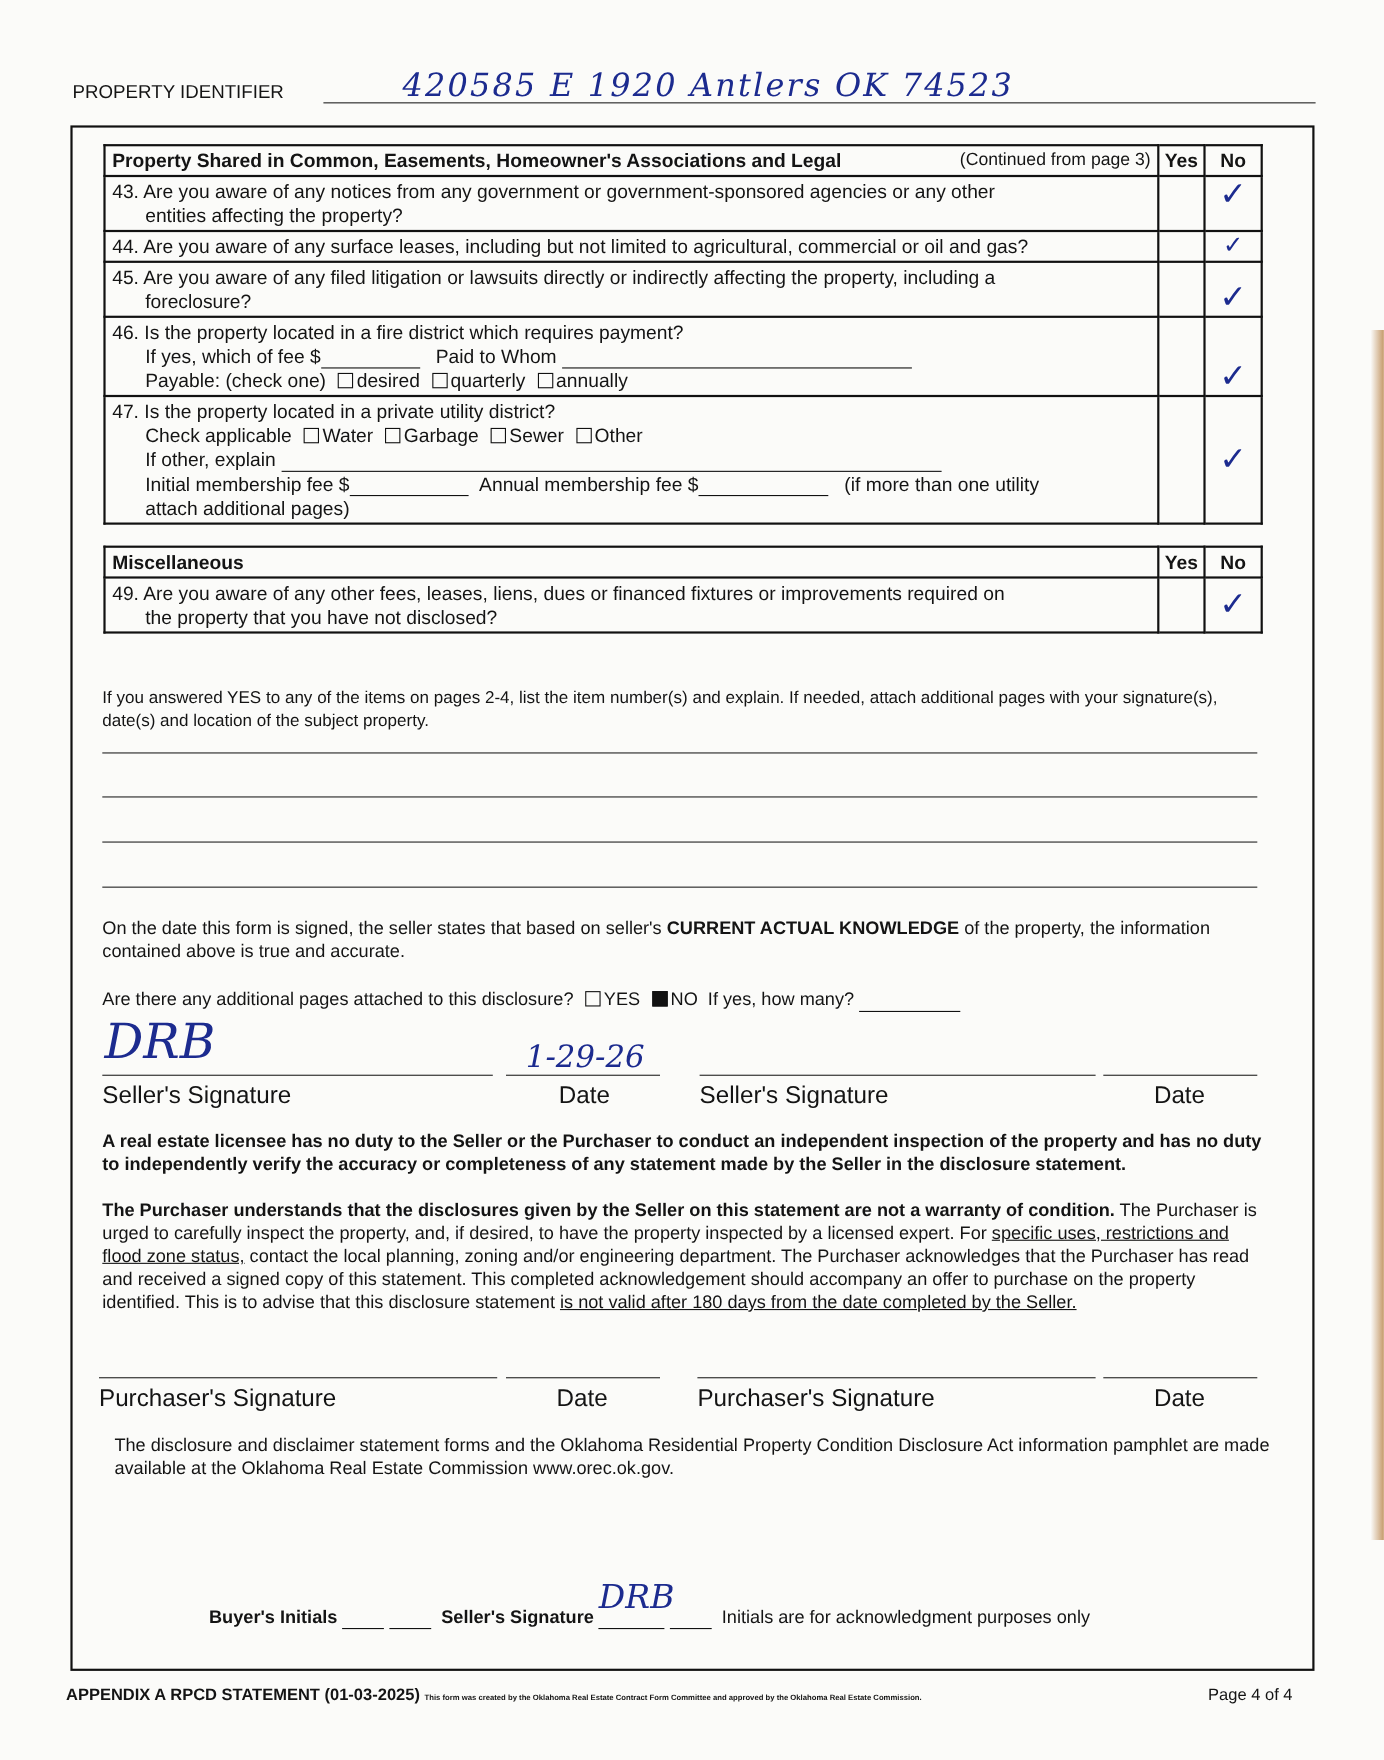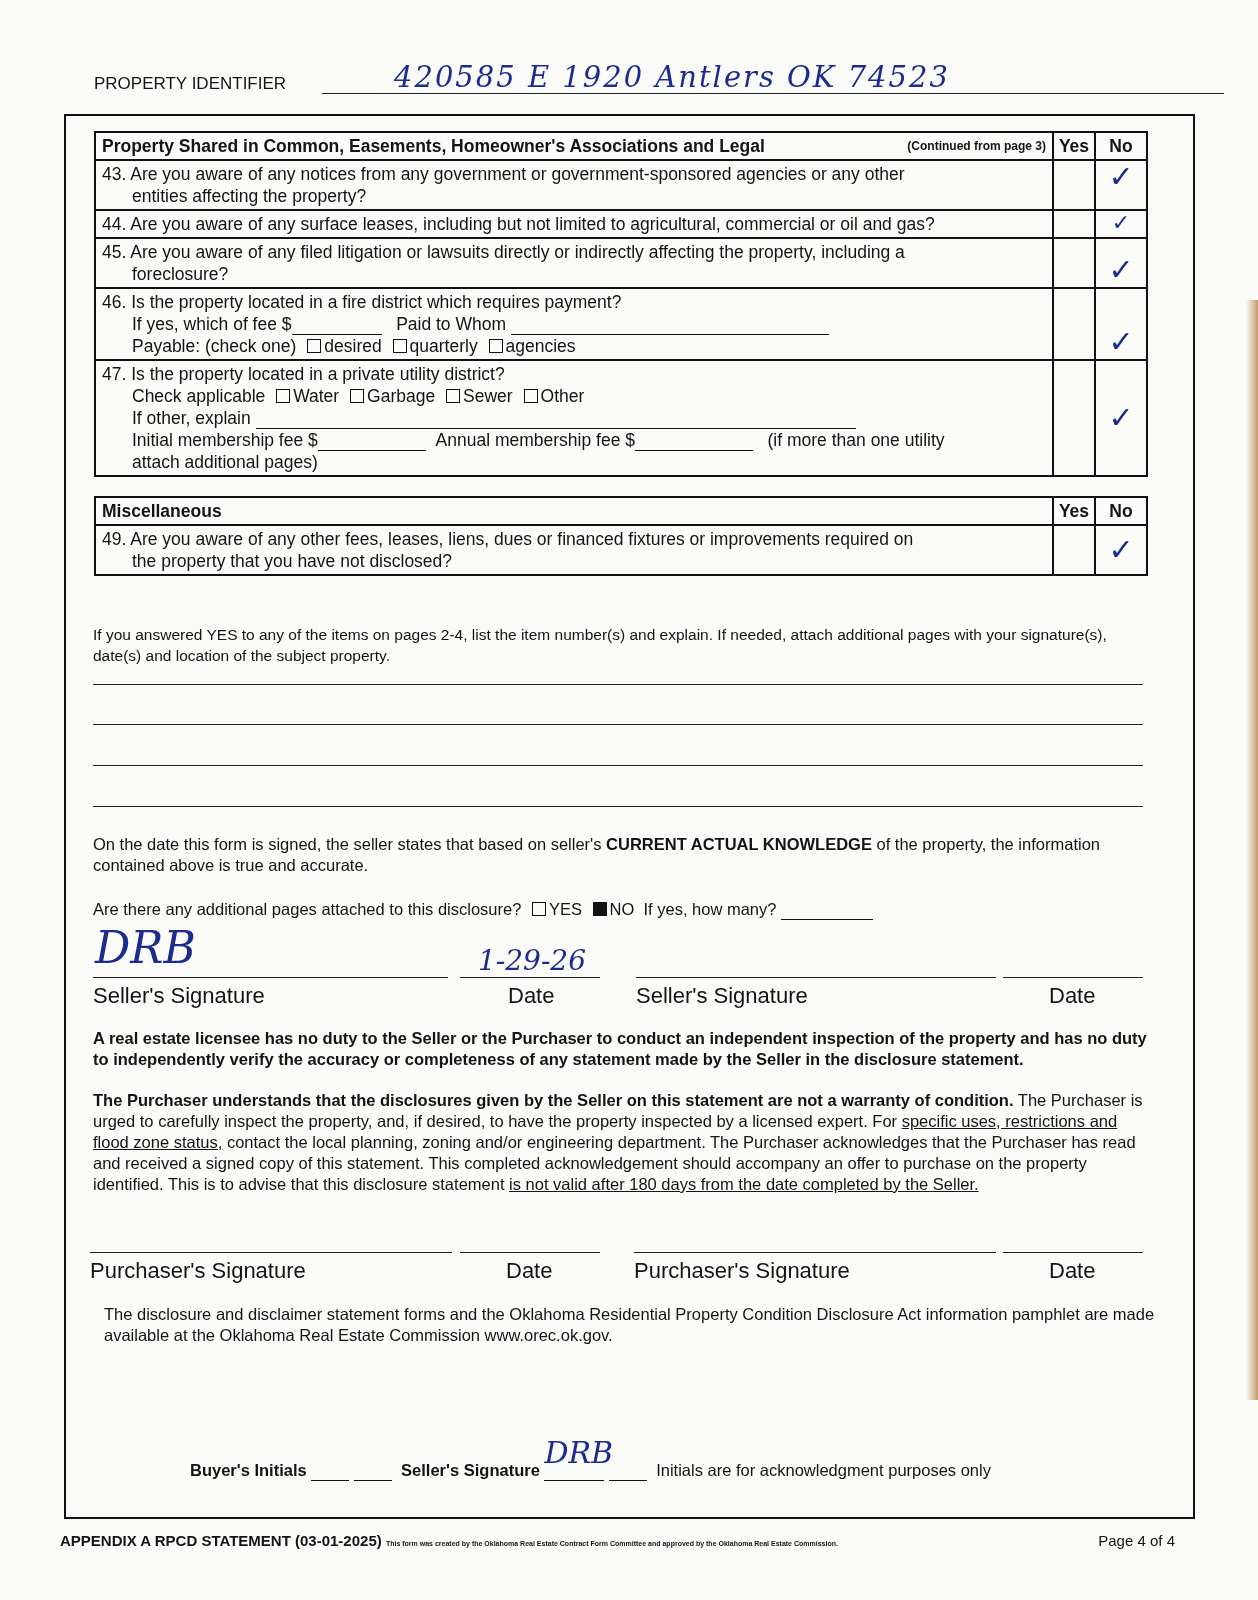--- a/index.html
+++ b/index.html
@@ -6,41 +6,41 @@
   body {
     width:1258px; height:1600px; position:relative; overflow:hidden;
     background:#fbfbf9; color:#141414;
     font-family:"Liberation Sans", sans-serif;
   }
   .right-edge {
     position:absolute; right:0; top:300px; width:12px; height:1100px;
     background:linear-gradient(90deg,#fbfbf9,#c59a6a);
   }
   .pid {
-    position:absolute; left:66px; top:62px; width:1130px; height:36px;margin-left:28px;
+    position:absolute; left:66px; top:62px; width:1130px; height:36px;
   }
   .pid .label { position:absolute; left:0; bottom:4px; font-size:17px; }
   .pid .line { position:absolute; left:228px; right:0; bottom:4px; border-bottom:1.5px solid #222; }
   .pid .hand {
     position:absolute; left:300px; bottom:4px; font-size:29px; color:#1c2b8f;
     font-family:"DejaVu Serif", serif; font-style:italic; letter-spacing:2px;
   }
   .frame {
     position:absolute; left:64px; top:114px; width:1131px; height:1405px;
     border:2.5px solid #111; box-sizing:border-box;
   }
   table.q {
     position:absolute; left:94px; border-collapse:collapse; width:1054px;
     font-size:17.5px; line-height:22px;
   }
   table.q td { border:2px solid #111; vertical-align:top; padding:2px 6px; }
   table.q td.yn { width:40px; text-align:center; padding:2px 0; }
   table.q td.ny { width:50px; text-align:center; padding:2px 0; }
   .hdr td { font-weight:bold; background:#fbfbf9; }
-  .hdr .cont { font-size:12px; float:right; font-weight:bold; }
+  .hdr .cont { font-size:16px; float:right; font-weight:normal; }
   .sub { display:block; padding-left:30px; }
   .chk { color:#1c2b8f; font-size:30px; line-height:28px; font-family:"DejaVu Sans", sans-serif; }
   .box { display:inline-block; width:12px; height:12px; border:1.4px solid #111; vertical-align:-1px; margin-right:3px; margin-left:6px; }
   .blank { display:inline-block; border-bottom:1.4px solid #111; height:16px; vertical-align:bottom; }
   .para { position:absolute; left:93px; width:1055px; font-size:16.5px; line-height:21px; }
   .rule { position:absolute; left:93px; width:1050px; border-bottom:1.5px solid #222; }
   .sig { position:absolute; font-size:22px; }
   .sigline { position:absolute; border-bottom:1.5px solid #222; }
   .hw { position:absolute; color:#1c2b8f; font-family:"DejaVu Serif", serif; font-style:italic; }
   .bold { font-weight:bold; }
@@ -88,21 +88,21 @@
     <td>
       <span>46. Is the property located in a fire district which requires payment?</span>
       <span class="sub">
         <span>If yes, which of fee $</span><span class="blank" style="width:90px;"></span>
         &nbsp;&nbsp;<span>Paid to Whom</span>&nbsp;<span class="blank" style="width:318px;"></span>
       </span>
       <span class="sub">
         <span>Payable: (check one)</span>
         <span class="box"></span><span>desired</span>
         <span class="box"></span><span>quarterly</span>
-        <span class="box"></span><span>agencies</span>
+        <span class="box"></span><span>annually</span>
       </span>
     </td>
     <td class="yn"></td>
     <td class="ny" style="vertical-align:bottom;"><span class="chk">✓</span></td>
   </tr>
   <tr>
     <td>
       <span>47. Is the property located in a private utility district?</span>
       <span class="sub">
         <span>Check applicable</span>
@@ -184,16 +184,16 @@
   <span class="bold">Buyer's Initials</span>
   <span class="blank" style="width:38px;"></span>
   <span class="blank" style="width:38px;"></span>
   &nbsp;<span class="bold">Seller's Signature</span>
   <span class="blank" style="width:60px;position:relative;"><span class="hw" style="left:0;top:-22px;font-size:30px;">DRB</span></span>
   <span class="blank" style="width:38px;"></span>
   &nbsp;<span>Initials are for acknowledgment purposes only</span>
 </div>
 
 <div class="footer">
-  <span class="bold">APPENDIX A RPCD STATEMENT (03-01-2025)</span>
+  <span class="bold">APPENDIX A RPCD STATEMENT (01-03-2025)</span>
   <span class="small">This form was created by the Oklahoma Real Estate Contract Form Committee and approved by the Oklahoma Real Estate Commission.</span>
   <span class="page">Page 4 of 4</span>
 </div>
 
 </body></html>

